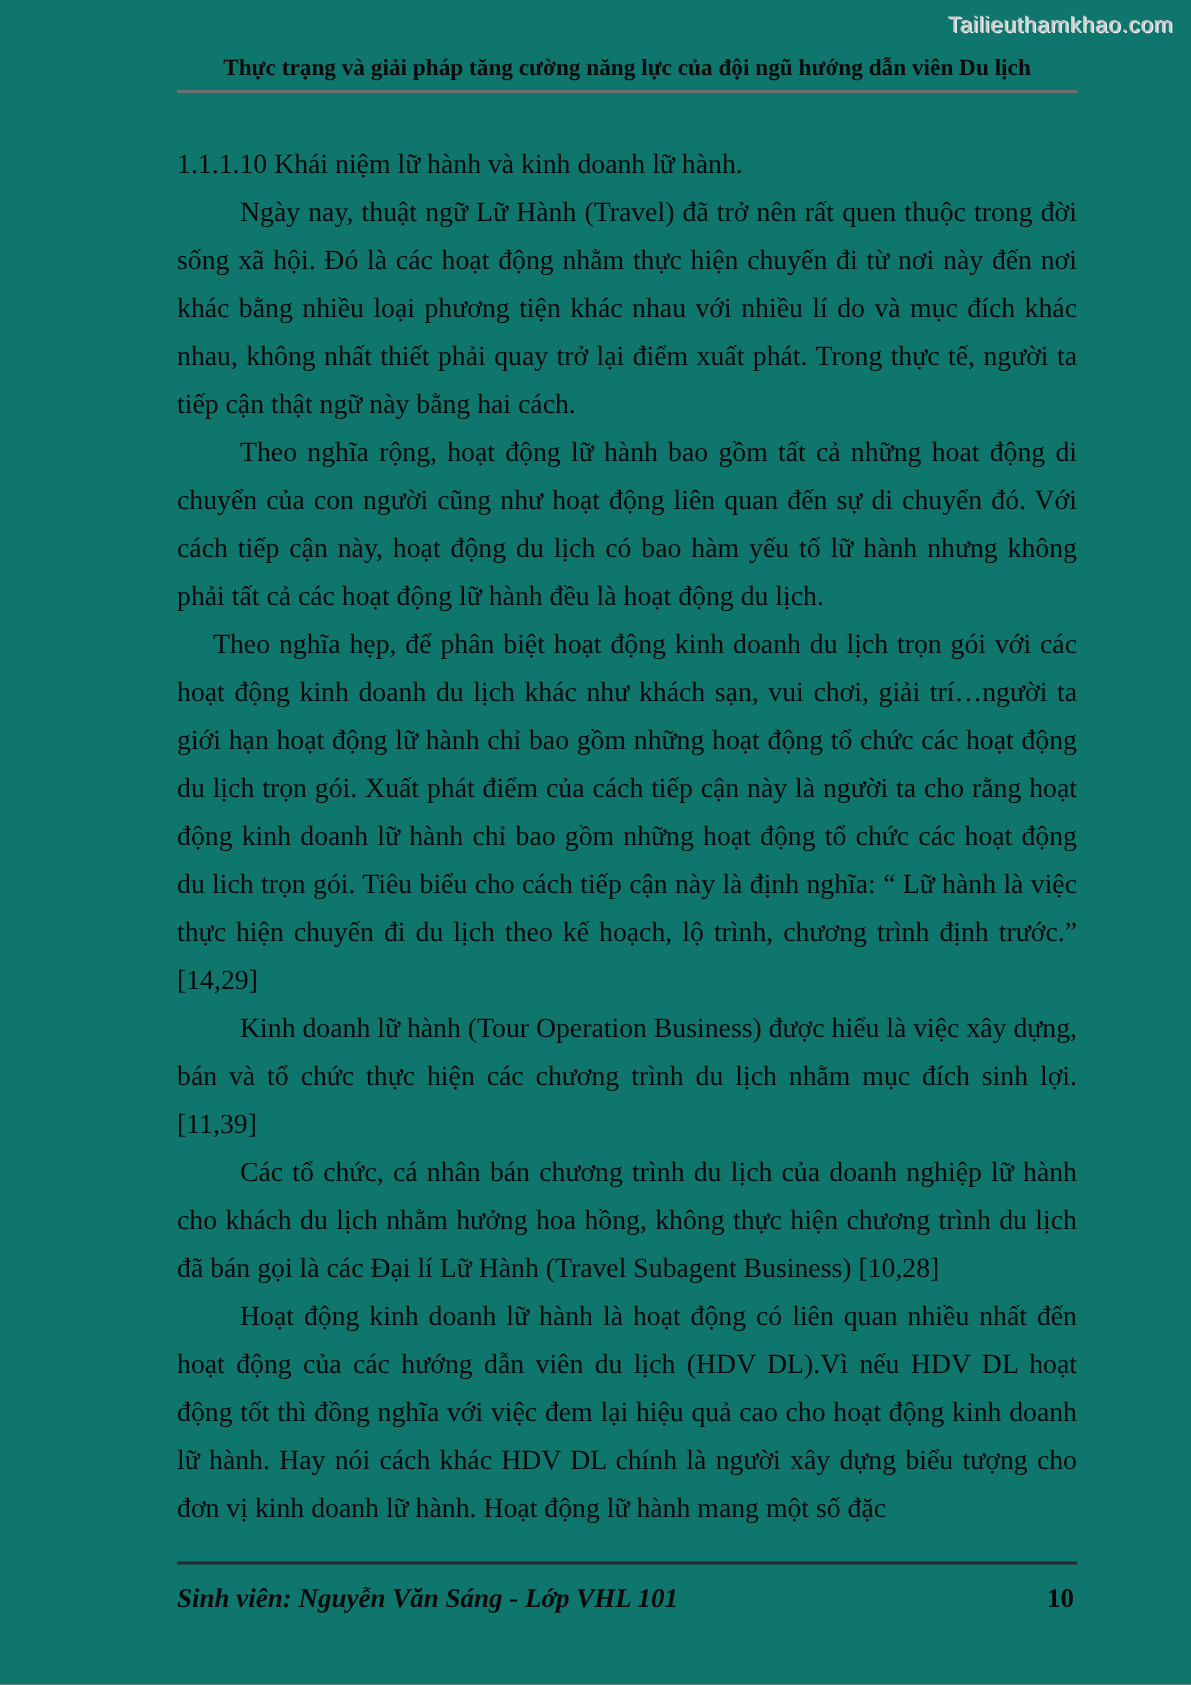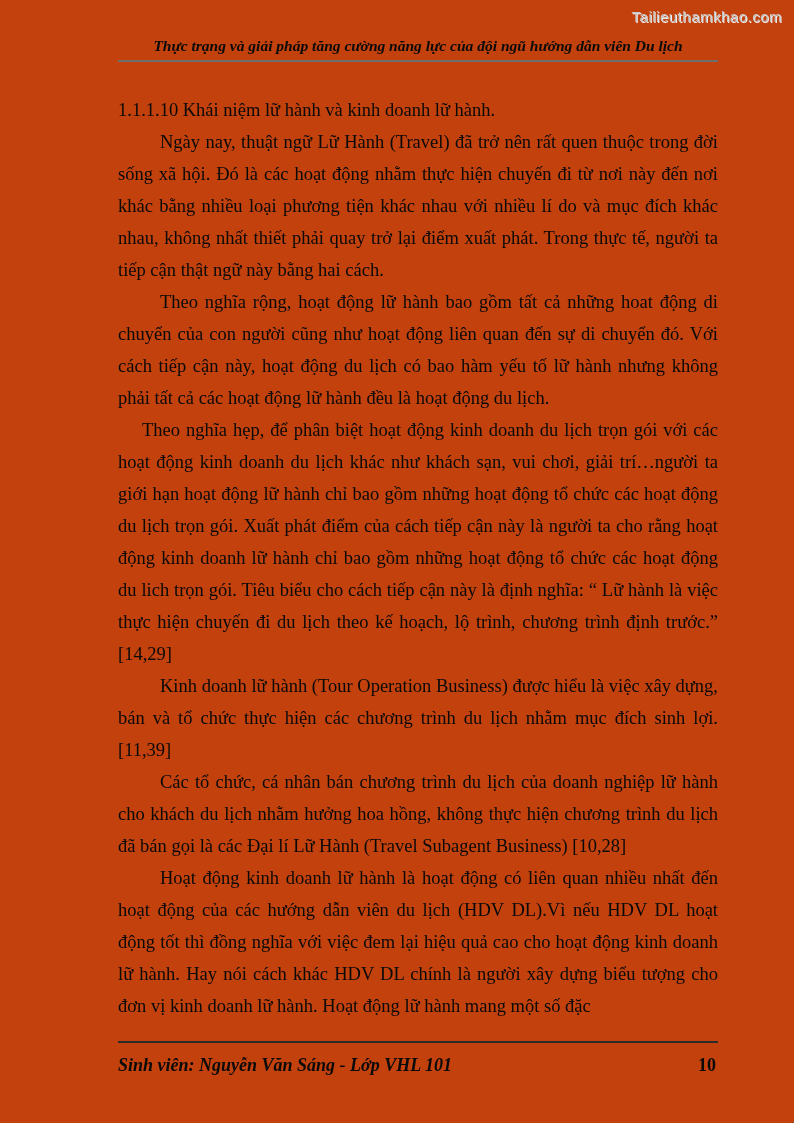--- a/index.html
+++ b/index.html
@@ -2,21 +2,21 @@
 <html><head>
 <meta charset="utf-8">
 <style>
   * { margin: 0; padding: 0; box-sizing: border-box; }
   html, body { background: #9a9a9a; }
   .page {
     position: relative;
     width: 794px;
     height: 1123px;
     margin: 0 auto;
-    background: #c2410c;
+    background: #0f766e;
     font-family: "Liberation Serif", serif;
     color: #0a0a0a;
     overflow: hidden;
   }
   .watermark {
     position: absolute;
     top: 8px;
     right: 12px;
     font-family: "Liberation Sans", sans-serif;
     font-size: 15px;
@@ -24,21 +24,20 @@
     color: #c7c7c7;
     text-shadow: 1px 1px 0 #efefef;
   }
   .doc-header {
     position: absolute;
     top: 37px;
     left: 118px;
     width: 600px;
     text-align: center;
     font-weight: bold;
-    font-style: italic;
     font-size: 15.5px;
     line-height: 18.5px;
     padding-bottom: 4px;
     border-bottom: 2px solid #6e6e6e;
   }
   .doc-body {
     position: absolute;
     top: 94px;
     left: 118px;
     width: 600px;

